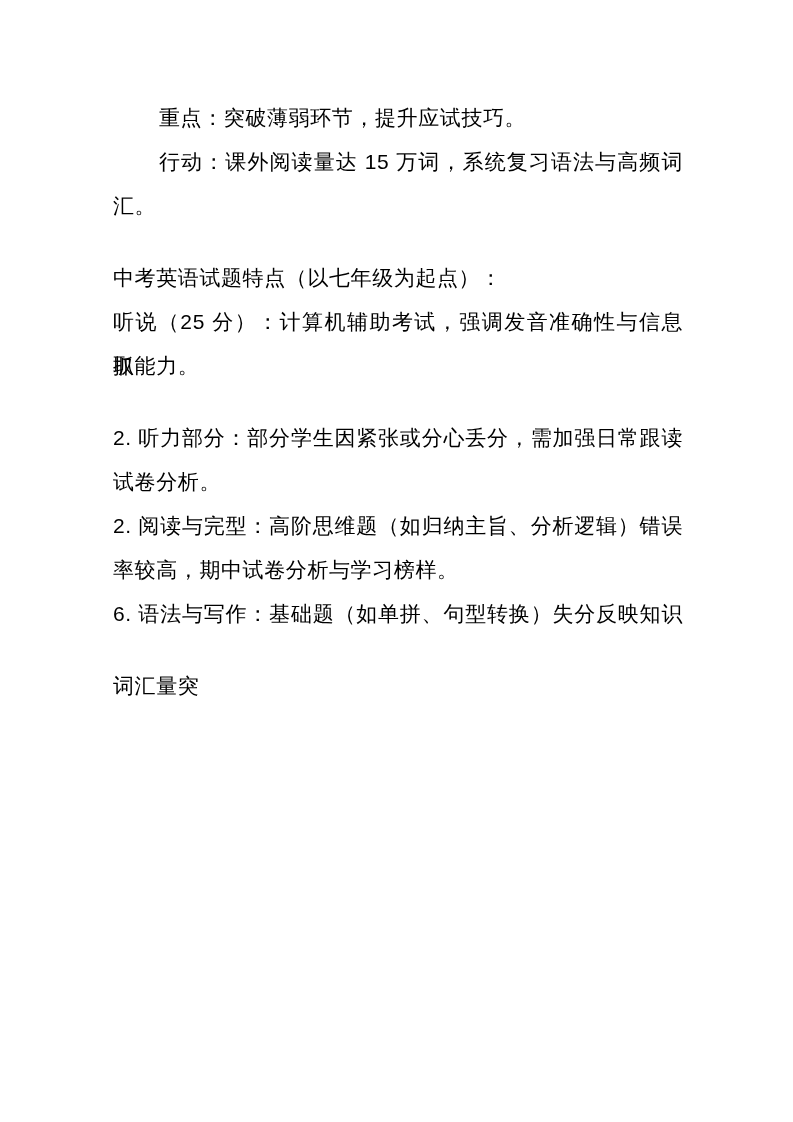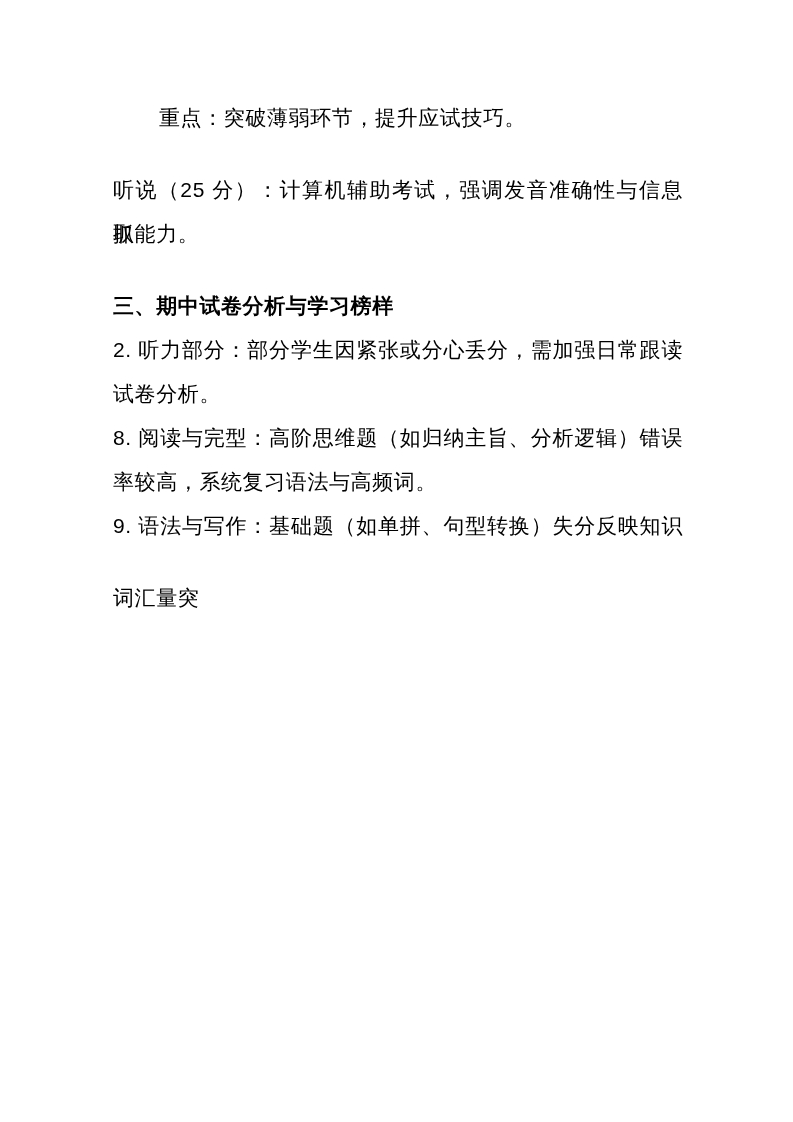--- a/index.html
+++ b/index.html
@@ -43,38 +43,42 @@
   }
 </style>
 </head>
 <body>
 
 <div class="page" style="background: rgb(255, 255, 255); color: rgb(0, 0, 0);">
   <div id="doc">
       <div class="paragraph">
         <div class="line line-indent">重点：突破薄弱环节，提升应试技巧。</div>
       </div>
+      <div class="paragraph">
+        <div class="line line-full line-indent">行动：课外阅读量达 15 万词，系统复习语法与高频词</div>
+        <div class="line">汇。</div>
+      </div>
       <div class="spacer"></div>
+      <div class="paragraph">
+        <div class="line">中考英语试题特点（以七年级为起点）：</div>
+      </div>
       <div class="paragraph">
         <div class="line line-full">听说（25 分）：计算机辅助考试，强调发音准确性与信息抓</div>
         <div class="line">取能力。</div>
       </div>
       <div class="spacer"></div>
-      <div class="paragraph heading">
-        <div class="line">三、期中试卷分析与学习榜样</div>
-      </div>
       <div class="paragraph">
         <div class="line line-full">2. 听力部分：部分学生因紧张或分心丢分，需加强日常跟读</div>
         <div class="line">试卷分析。</div>
       </div>
       <div class="paragraph">
-        <div class="line line-full">8. 阅读与完型：高阶思维题（如归纳主旨、分析逻辑）错误</div>
-        <div class="line">率较高，系统复习语法与高频词。</div>
+        <div class="line line-full">2. 阅读与完型：高阶思维题（如归纳主旨、分析逻辑）错误</div>
+        <div class="line">率较高，期中试卷分析与学习榜样。</div>
       </div>
       <div class="paragraph">
-        <div class="line line-full">9. 语法与写作：基础题（如单拼、句型转换）失分反映知识</div>
+        <div class="line line-full">6. 语法与写作：基础题（如单拼、句型转换）失分反映知识</div>
       </div>
       <div class="spacer"></div>
       <div class="paragraph">
         <div class="line">词汇量突</div>
       </div>
     </div>
 </div>
 
 </body></html>

